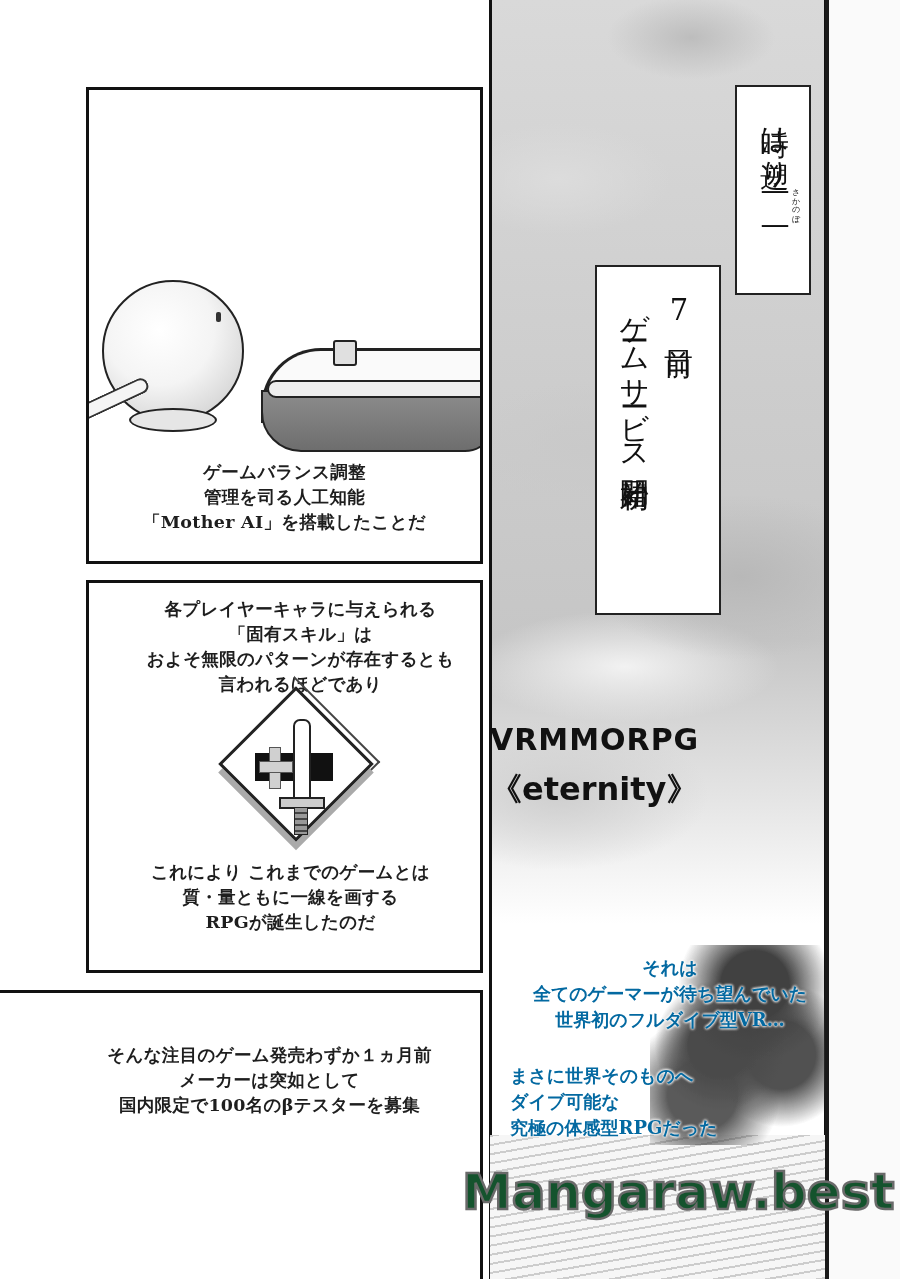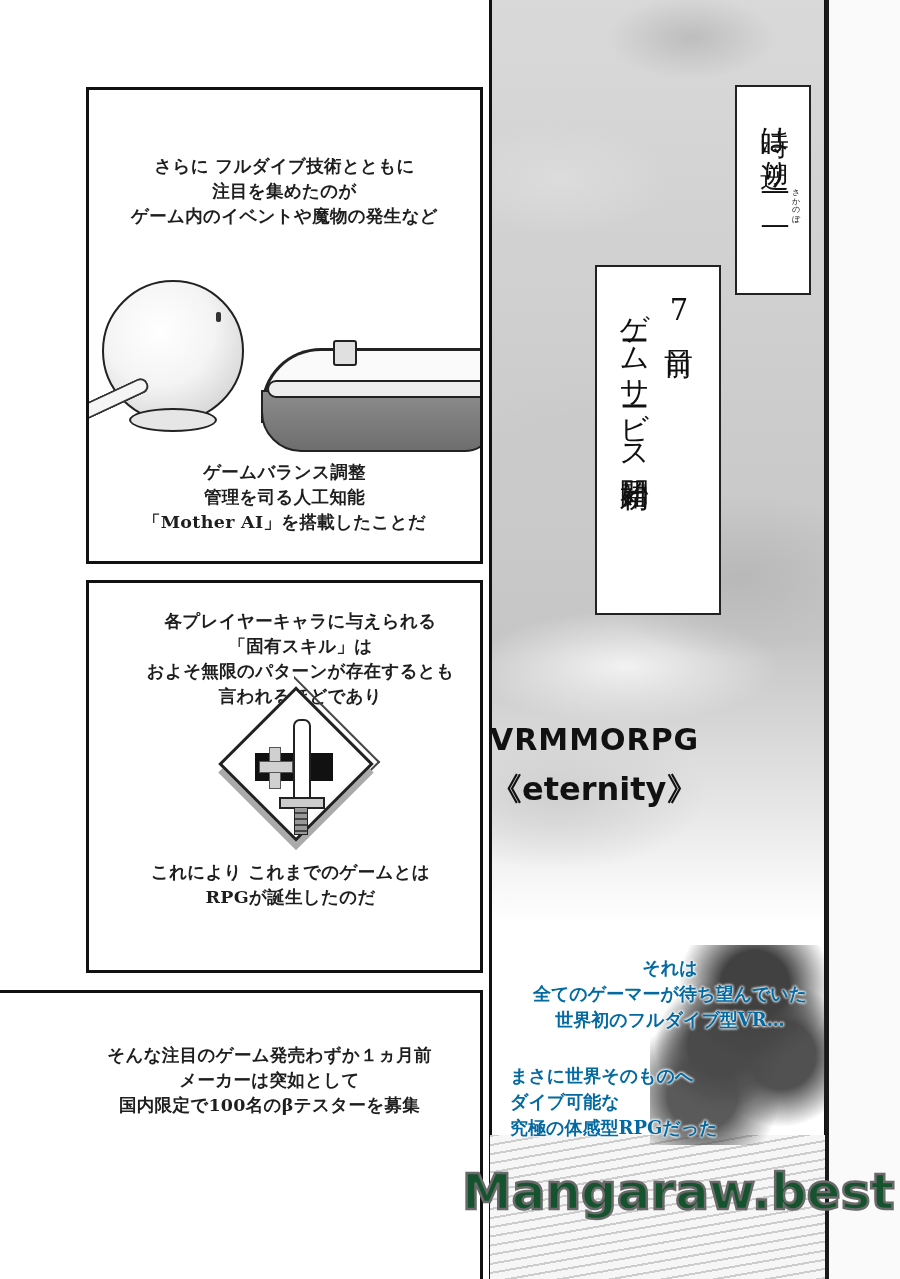--- a/index.html
+++ b/index.html
@@ -23,21 +23,21 @@
       radial-gradient(ellipse 220px 80px at 40% 52%, #f2f2f2 0%, rgba(240,240,240,0) 70%),
       radial-gradient(ellipse 200px 100px at 20% 62%, #cfcfcf 0%, rgba(205,205,205,0) 75%),
       linear-gradient(180deg, #d9d9d9 0%, #cdcdcd 30%, #c6c6c6 50%, #e4e4e4 62%, #ffffff 72%, #ffffff 100%);
   }
   .right-outer-line { position:absolute; left:825px; top:0; width:4px; height:1279px; background:#1a1a1a; }
   .right-fade { position:absolute; left:829px; top:0; width:71px; height:1279px; background:#fafafa; }
 
   .text-block { position:absolute; left:0; right:0; text-align:center; font-size:17.5px; line-height:25px; font-weight:bold; letter-spacing:0.3px; color:#1e1e1e; }
   #p-top .text-block.t1 { top:64px; }
   #p-top .text-block.t2 { top:370px; }
-  #p-mid .text-block.t1 { top:26px;margin-left:32px; }
+  #p-mid .text-block.t1 { top:14px;margin-left:32px; }
   #p-mid .text-block.t2 { top:277px;padding-left:12px; }
   #p-bot .text-block.t1 { top:50px; left:60px; right:0; }
 
   
   .orb { position:absolute; left:13px; top:190px; width:138px; height:138px; border-radius:50%; border:2px solid #222;
     background: radial-gradient(circle at 40% 35%, #ffffff 0%, #f4f4f4 45%, #d6d6d6 80%, #bdbdbd 100%); }
   .orb-dot { position:absolute; left:112px; top:30px; width:5px; height:10px; background:#333; border-radius:2px; }
   .orb-base { position:absolute; left:40px; top:318px; width:84px; height:20px; border-radius:50%; border:2px solid #222; background:#e6e6e6; }
   .orb-cable { position:absolute; left:-10px; top:300px; width:70px; height:12px; border:2px solid #333; border-left:none; border-radius:0 8px 8px 0; transform:rotate(-25deg); background:#f5f5f5; }
   .headset { position:absolute; left:172px; top:250px; width:250px; height:120px; }
@@ -75,25 +75,20 @@
       radial-gradient(circle at 30% 75%, #444 0 18%, transparent 40%);
     filter:contrast(1.1); opacity:0.85; }
   .ground { position:absolute; left:490px; top:1135px; width:336px; height:144px;
     background: repeating-linear-gradient(170deg, rgba(80,80,80,0.25) 0 2px, transparent 2px 9px), #f6f6f6; }
   .watermark { position:absolute; left:462px; top:1163px; font-family:"DejaVu Sans","Liberation Sans",sans-serif; font-size:50px; font-weight:bold; color:#14532d; -webkit-text-stroke:2.5px #6a6a6a; letter-spacing:0px; }
 </style>
 </head>
 <body>
 
 <div class="panel" id="p-top">
-  <div class="text-block t1">
-    <div>さらに フルダイブ技術とともに</div>
-    <div>注目を集めたのが</div>
-    <div>ゲーム内のイベントや魔物の発生など</div>
-  </div>
   <div class="orb">
       <div class="orb-dot"></div>
     </div>
   <div class="orb-base"></div>
   <div class="orb-cable"></div>
   <div class="headset">
     <div class="headset-band"></div>
     <div class="headset-body"></div>
     <div class="headset-rim"></div>
     <div class="headset-tab"></div>
@@ -117,20 +112,21 @@
     <div class="emblem-diamond"></div>
     <div class="emblem-bar"></div>
     <div class="emblem-cross-v"></div>
     <div class="emblem-cross-h"></div>
     <div class="emblem-blade"></div>
     <div class="emblem-guard"></div>
     <div class="emblem-grip"></div>
   </div>
   <div class="text-block t2">
     <div>これにより これまでのゲームとは</div>
+    <div>質・量ともに一線を画する</div>
     <div>RPGが誕生したのだ</div>
   </div>
 </div>
 
 <div class="panel" id="p-bot">
   <div class="text-block t1">
     <div>そんな注目のゲーム発売わずか１ヵ月前</div>
     <div>メーカーは突如として</div>
     <div>国内限定で100名のβテスターを募集</div>
   </div>

